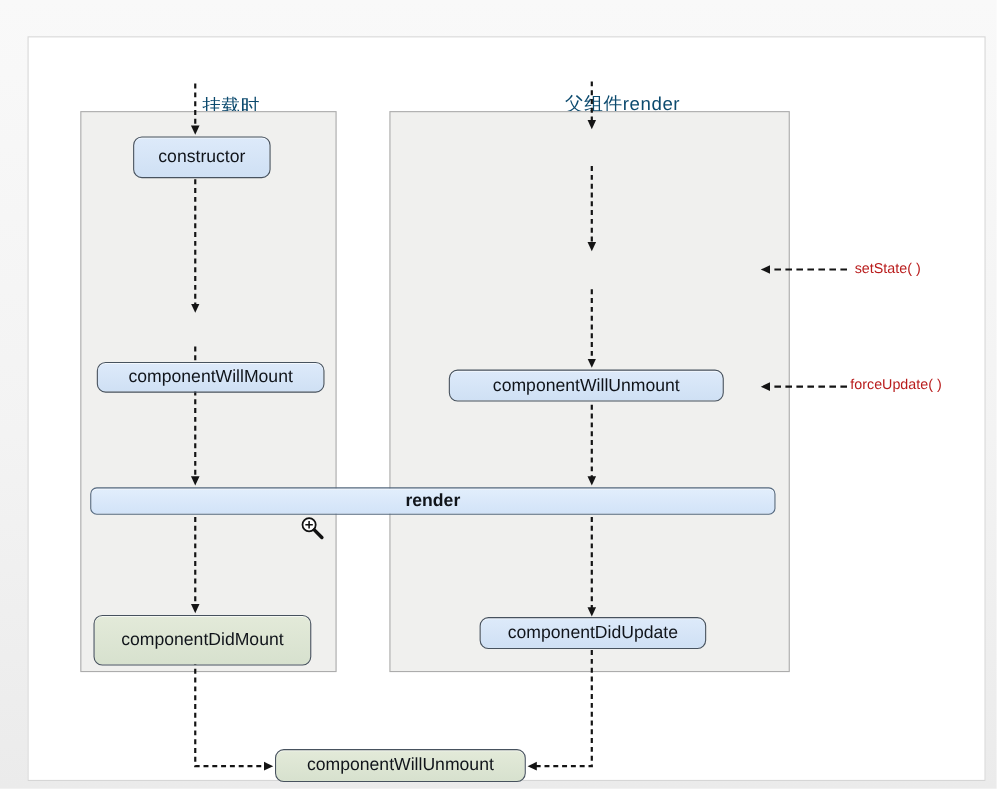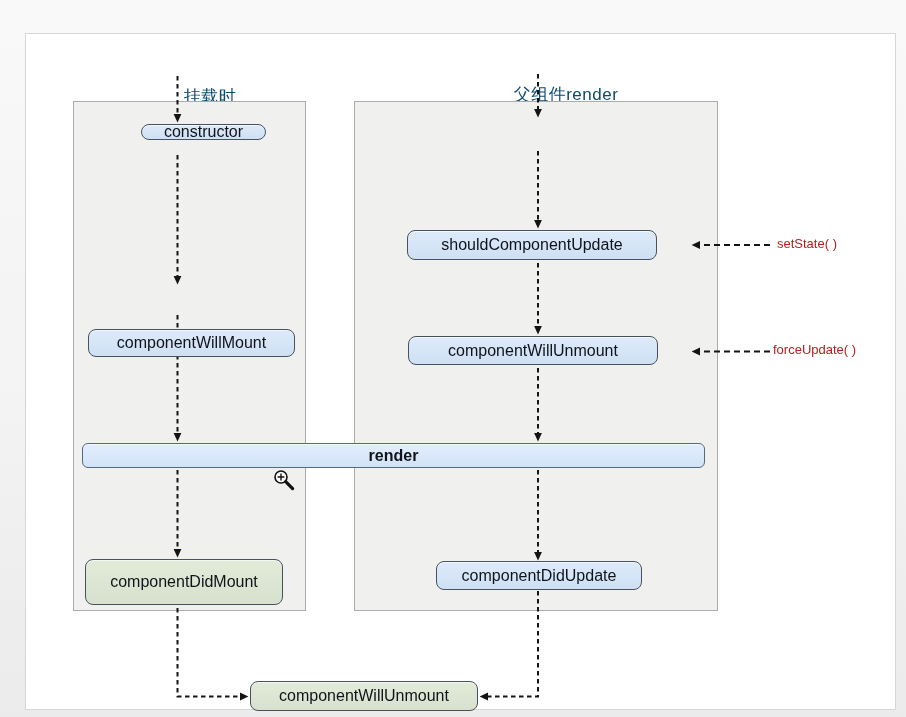--- a/index.html
+++ b/index.html
@@ -73,26 +73,25 @@
     <path d="M770 245 H699" fill="none" stroke="#141414" stroke-width="2" stroke-dasharray="6 4" marker-end="url(#ah)"></path>
     <path d="M770 351.5 H699" fill="none" stroke="#141414" stroke-width="2" stroke-dasharray="6 4" marker-end="url(#ah)"></path>
 
     <g>
       <circle cx="281" cy="477" r="6" fill="rgba(255,255,255,0.85)" stroke="#111" stroke-width="1.6"></circle>
       <path d="M281 473.6 V480.4 M277.6 477 H284.4" stroke="#111" stroke-width="1.4"></path>
       <path d="M285.7 481.7 L292.6 488.6" stroke="#111" stroke-width="3.2" stroke-linecap="round"></path>
     </g>
   </svg>
 
-  <div class="node" style="left:141px; top:124px; width:125px; height:16px;">constructor</div>
+  <div class="node" style="left:121px; top:124px; width:125px; height:38px;">constructor</div>
 
   <div class="node" style="left:88px; top:285px; width:207px; height:28px;margin-top:44px;">componentWillMount</div>
 
 
-  <div class="node" style="left:407px; top:230px; width:250px; height:30px;">shouldComponentUpdate</div>
 
   <div class="node" style="left:408px; top:336px; width:250px; height:29px;">componentWillUnmount</div>
 
   <div class="node wide" style="left:82px; top:443px; width:623px; height:25px;">render</div>
 
   <div class="node green" style="left:85px; top:559px; width:198px; height:46px;">componentDidMount</div>
 
   <div class="node" style="left:436px; top:561px; width:206px; height:29px;">componentDidUpdate</div>
 
   <div class="node green" style="left:250px; top:681px; width:228px; height:30px;">componentWillUnmount</div>

